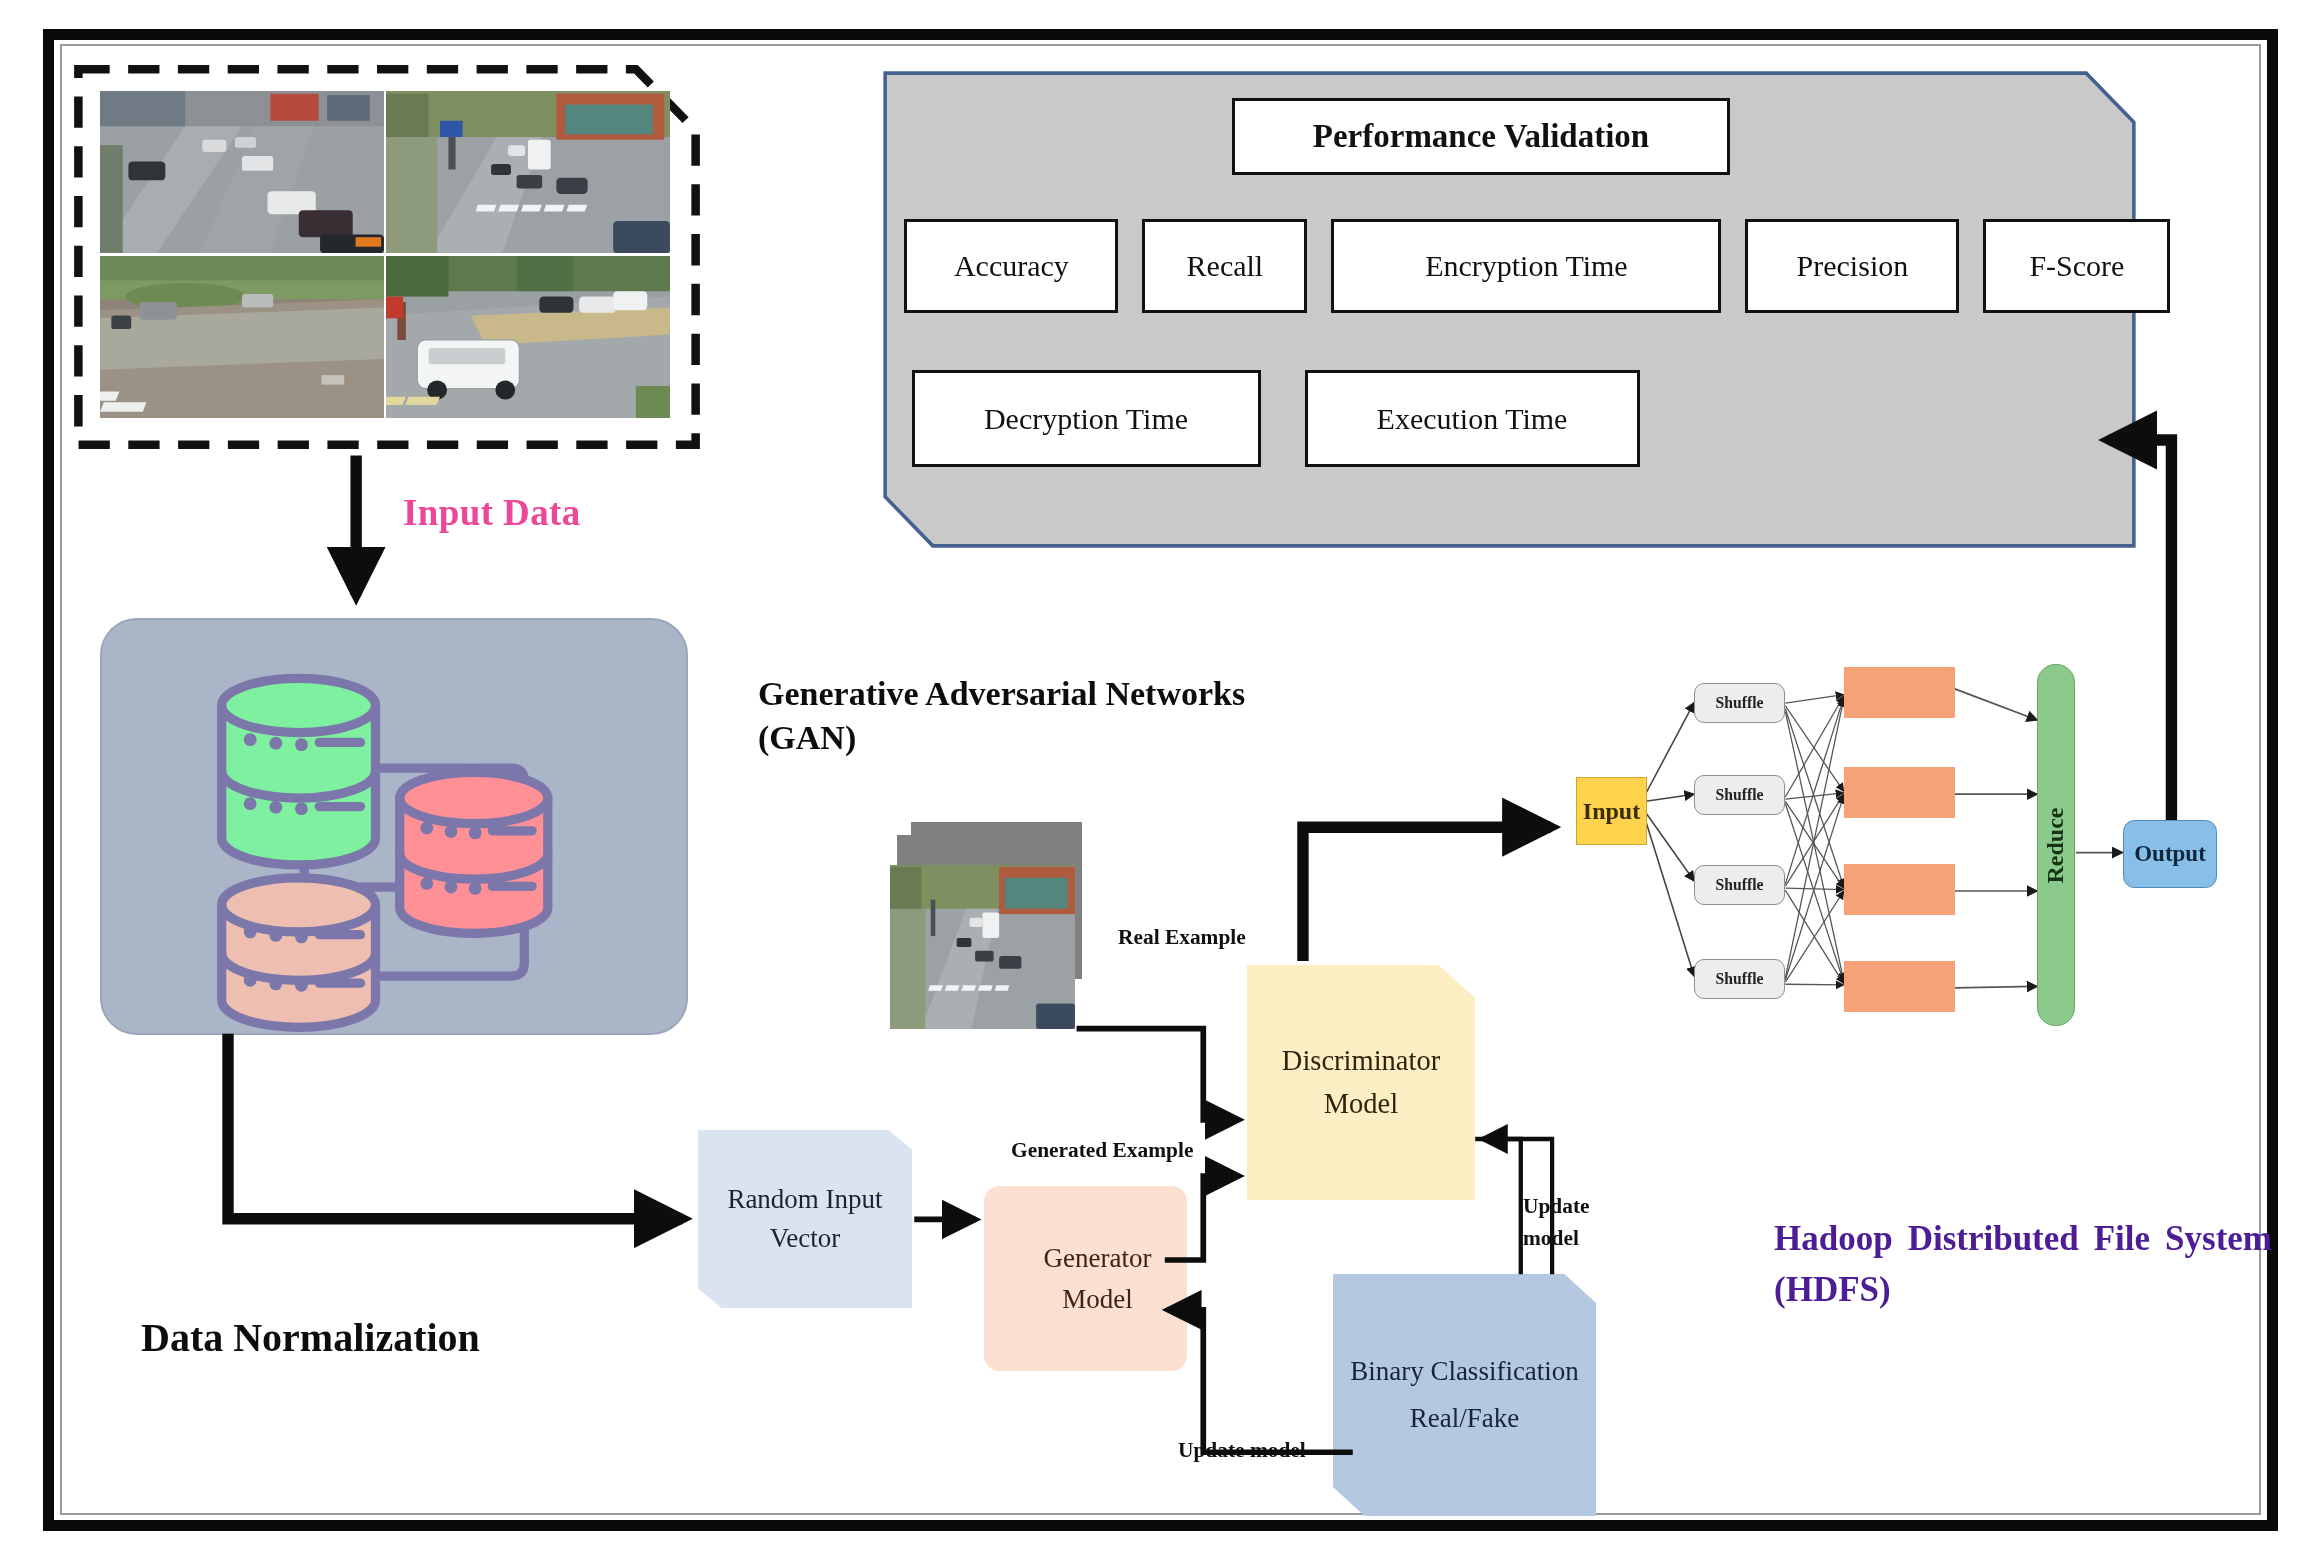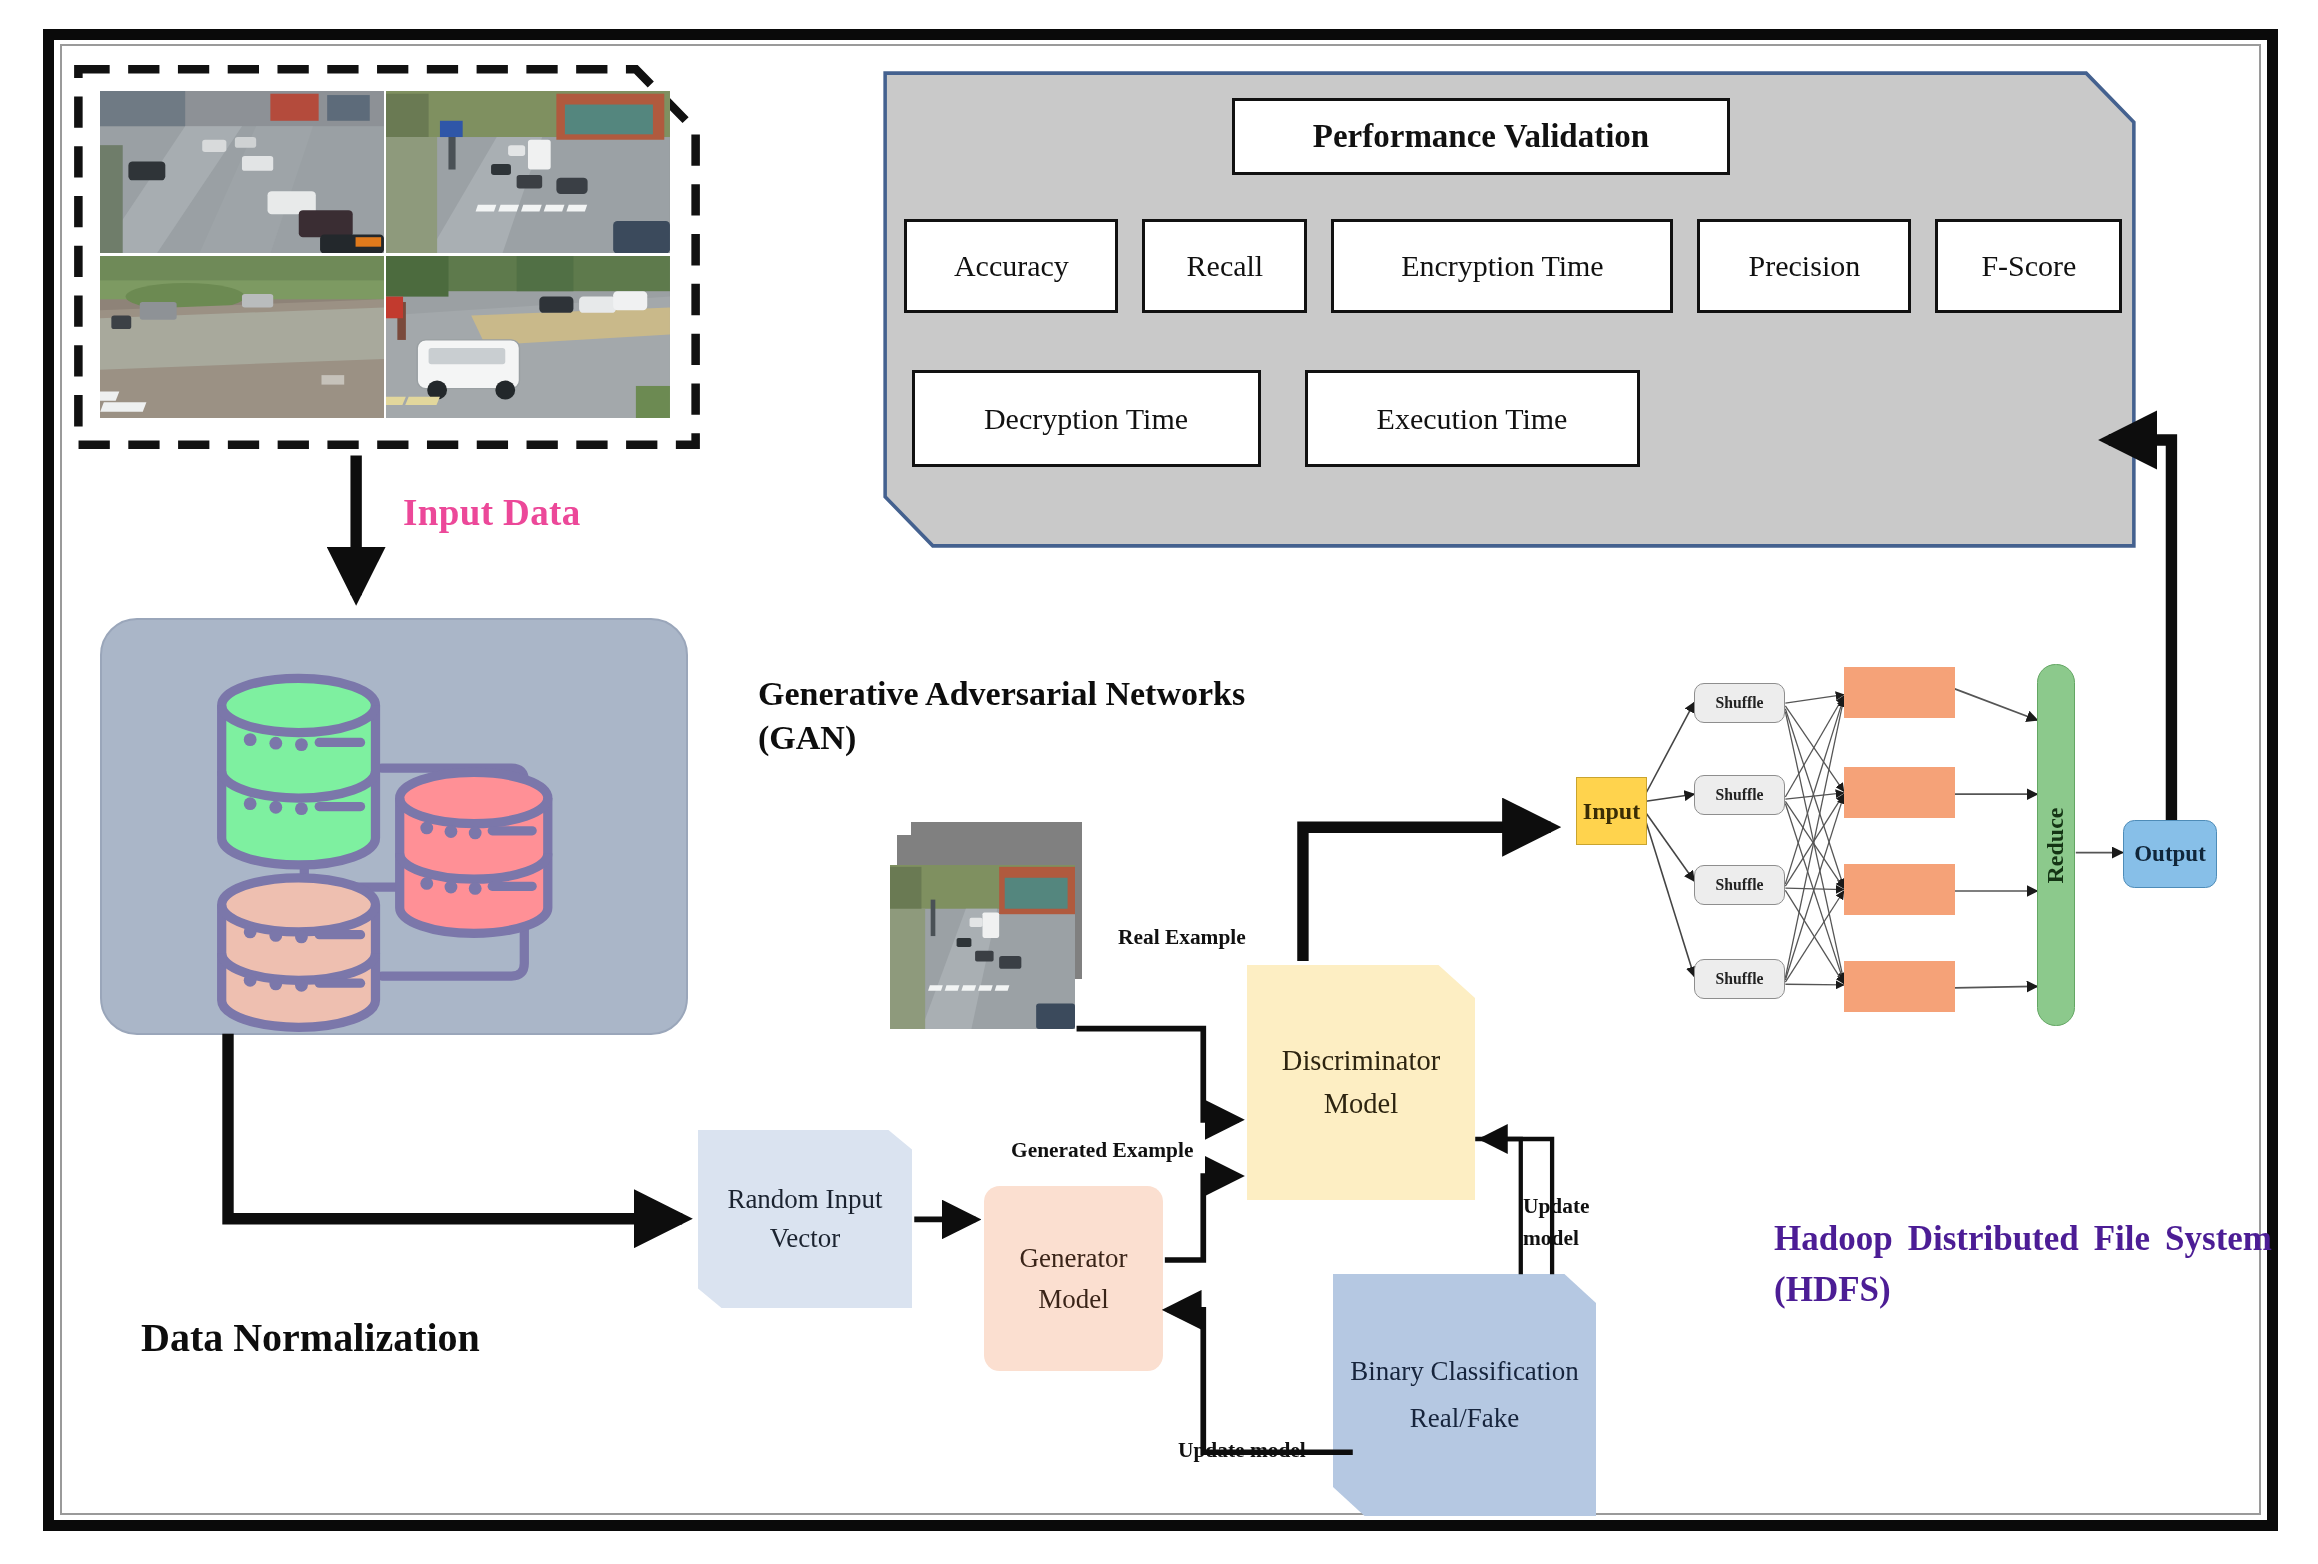--- a/index.html
+++ b/index.html
@@ -62,21 +62,21 @@
 
   .shape{position:absolute;display:flex;align-items:center;justify-content:flex-end;text-align:center;}
   .shape span{position:relative;z-index:2;}
 
   .disc{left:1247px;top:965px;width:228px;height:235px;font-size:28.5px;color:#2d2410;line-height:1.5;}
   .disc .bg{position:absolute;inset:0;background:#fdeec3;
     clip-path:polygon(0 0, 84% 0, 100% 14%, 100% 100%, 0 100%);}
   .riv{left:698px;top:1130px;width:214px;height:178px;font-size:27px;color:#1b2330;line-height:1.45;}
   .riv .bg{position:absolute;inset:0;background:#dae3f0;
     clip-path:polygon(0 0, 89% 0, 100% 11%, 100% 100%, 11% 100%, 0 89%);}
-  .gen{left:984px;top:1186px;width:179px;height:185px;font-size:27px;color:#3a2418;line-height:1.5;}
+  .gen{left:984px;top:1186px;width:179px;height:185px;font-size:27px;color:#3a2418;line-height:1.5;padding-left:24px;}
   .gen .bg{position:absolute;inset:0;background:#fbdfd0;border-radius:15.7px;}
   .binc{left:1333px;top:1274px;width:263px;height:242px;font-size:27px;color:#16243c;line-height:1.75;}
   .binc .bg{position:absolute;inset:0;background:#b5c8e2;
     clip-path:polygon(0 0, 88% 0, 100% 12%, 100% 100%, 12% 100%, 0 88%);}
 
   
   .hdfs{position:absolute;left:1559px;top:626px;width:662px;height:456px;}
   .hdfs svg{position:absolute;left:0;top:0;}
   .node{position:absolute;display:flex;align-items:center;justify-content:center;
     font-size:15.7px;color:#1a1a1a;box-sizing:border-box;}
@@ -267,21 +267,21 @@
   <div class="label-datanorm">Data Normalization</div>
 
   <div class="perfpanel">
     <svg class="hexbg" width="1253" height="477" viewBox="0 0 1760 670">
       <polygon points="3,3 1690,3 1757,72 1757,598 1757,667 70,667 3,598" fill="#c9c9c9" stroke="#44618f" stroke-width="5"></polygon>
     </svg>
     <div class="pv-title">Performance Validation</div>
     <div class="pv-row pv-row1">
       <div class="pv-cell" style="width:214px">Accuracy</div>
       <div class="pv-cell" style="width:165px">Recall</div>
-      <div class="pv-cell" style="width:342px">Encryption Time</div>
+      <div class="pv-cell" style="width:390px">Encryption Time</div>
       <div class="pv-cell" style="width:214px">Precision</div>
       <div class="pv-cell" style="width:187px">F-Score</div>
     </div>
     <div class="pv-row pv-row2">
       <div class="pv-cell" style="width:349px">Decryption Time</div>
       <div class="pv-cell" style="width:335px">Execution Time</div>
     </div>
   </div>
 
   <div class="label-gan">Generative Adversarial Networks (GAN)</div>

